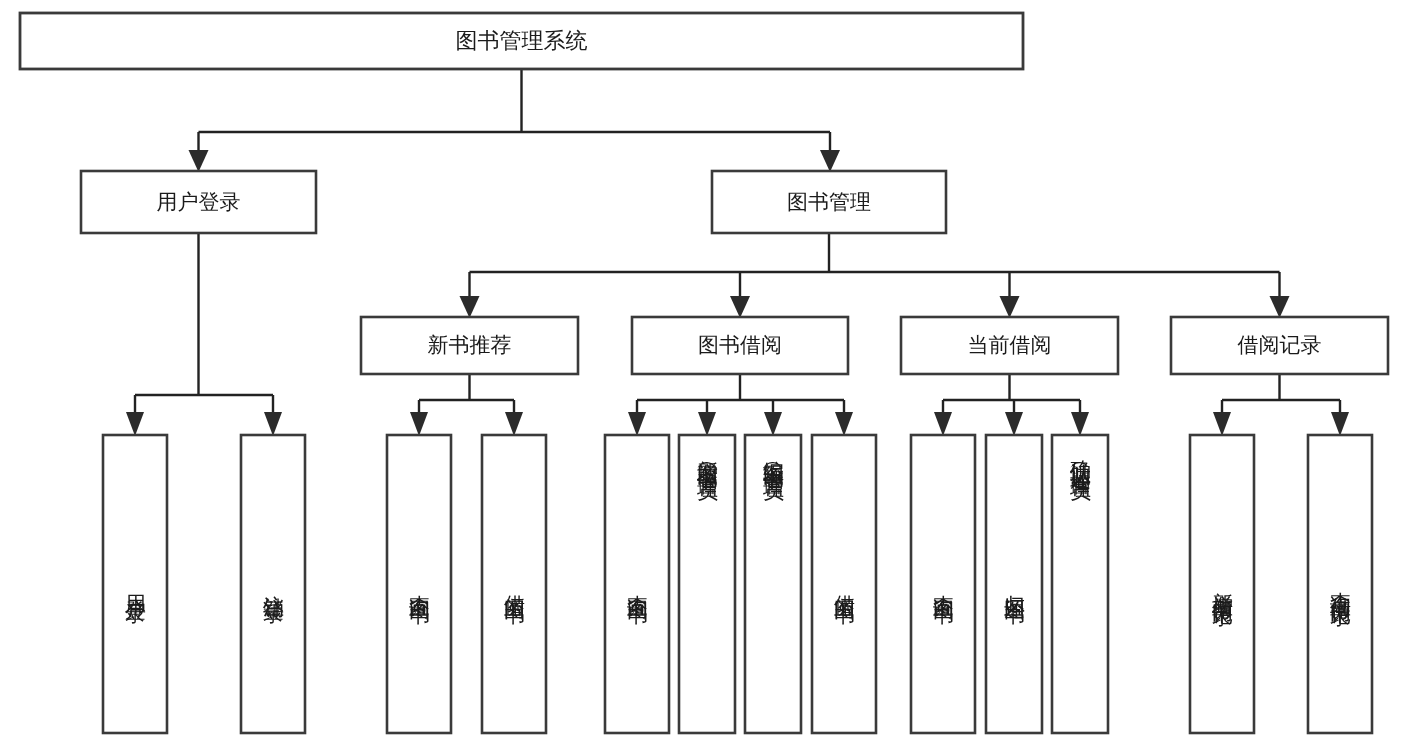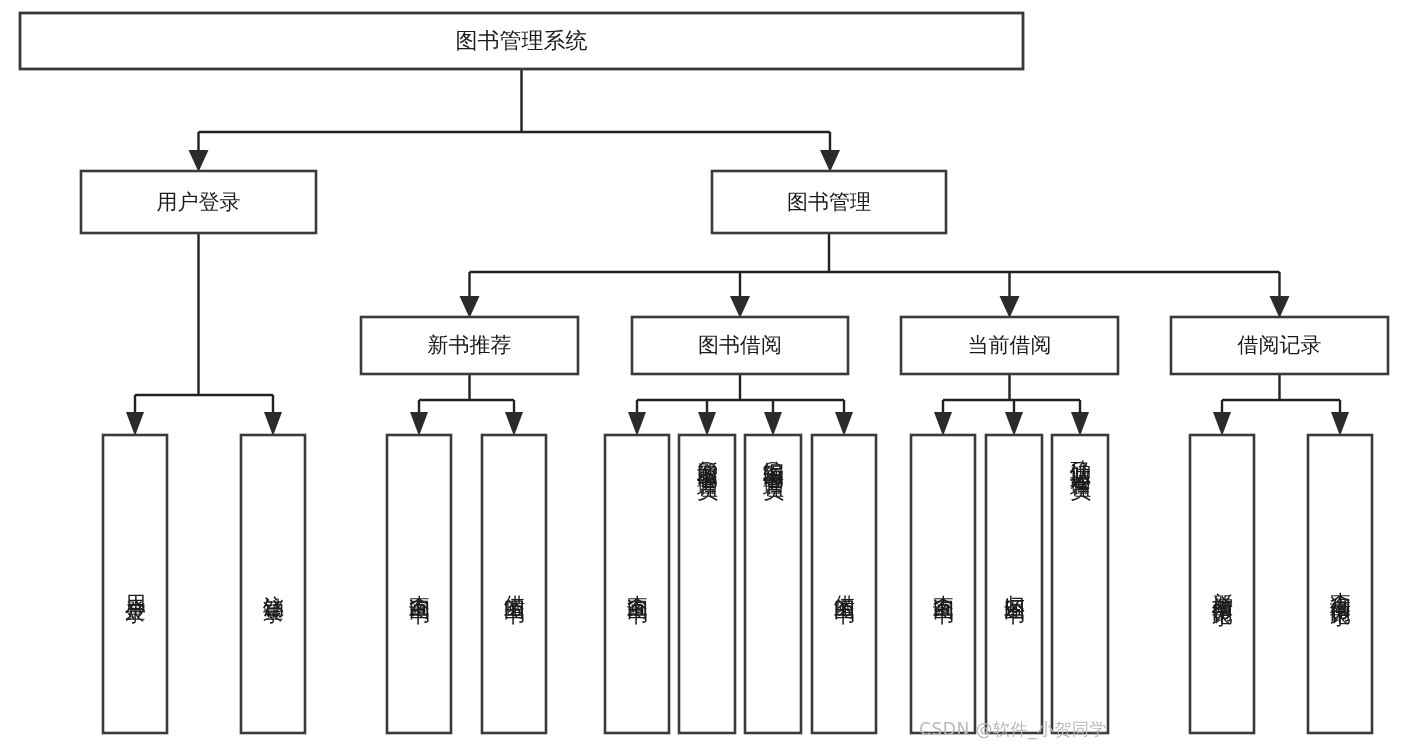--- a/index.html
+++ b/index.html
@@ -231,15 +231,14 @@
   <div class="leaf-label-wrap" style="left:1052px; top:435px; width:56px; height:298px; align-items:flex-start;">
     <span class="leaf-label" style="margin-top:8px;">确认归还（管理员）</span>
   </div>
   <div class="leaf-label-wrap" style="left:1190px; top:435px; width:64px; height:298px;">
     <span class="leaf-label">新增借阅记录</span>
   </div>
   <div class="leaf-label-wrap" style="left:1308px; top:435px; width:64px; height:298px;">
     <span class="leaf-label">查询借阅记录</span>
   </div>
 
-  <div class="watermark">CSDN @软件_小贺同学</div>
 
 </div>
 
 </body></html>

